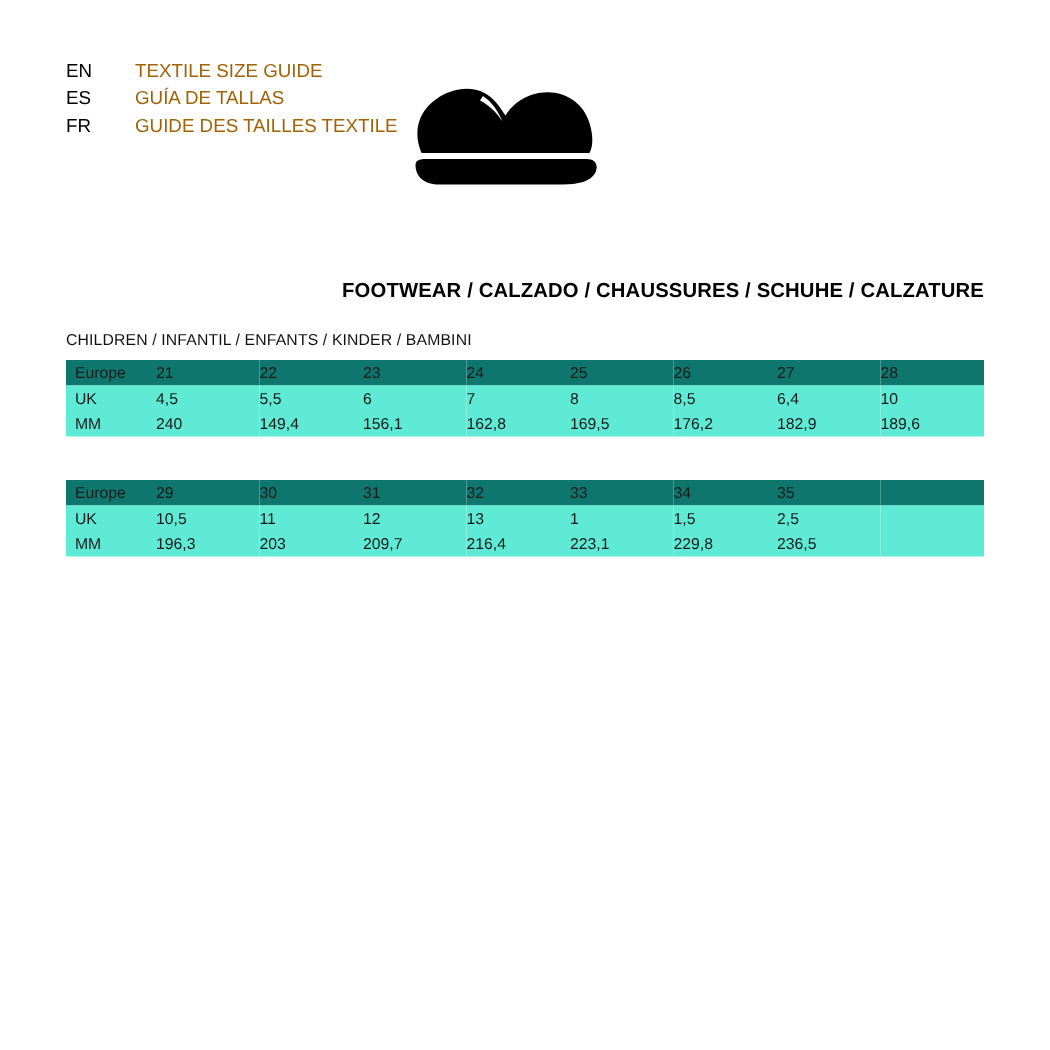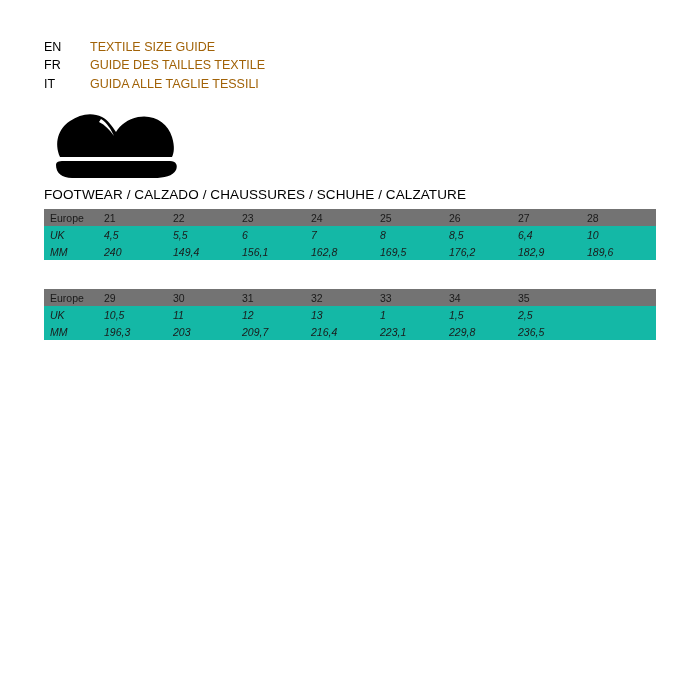--- a/index.html
+++ b/index.html
@@ -20,21 +20,20 @@
     height: 700px;
     box-sizing: border-box;
     padding: 38px 44px 0 44px;
   }
 
   
   .header {
     display: flex;
     align-items: flex-start;
     justify-content: flex-start;
-    flex-direction: column;
   }
   .lang-table {
     border-collapse: collapse;
   }
   .lang-table td {
     font-size: 12.5px;
     line-height: 18.4px;
     padding: 0;
     vertical-align: top;
     white-space: nowrap;
@@ -52,24 +51,26 @@
     width: 140px;
     height: 92px;
     margin-right: 24px;
     margin-top: 2px;
     flex: 0 0 auto;
   }
   .shoe-icon svg { display: block; }
 
   
   .section-title {
+    margin-top: 54px;
     font-size: 13.5px;
-    font-weight: normal;
+    font-weight: bold;
     letter-spacing: 0.1px;
     color: #000;
+    text-align: right;
   }
 
   
   .subhead {
     margin-top: 20px;
     font-size: 10.5px;
     color: #111;
     letter-spacing: 0.1px;
   }
 
@@ -86,48 +87,47 @@
     text-align: left;
     color: #1a1a1a;
   }
   table.sizes td.rowlabel {
     text-align: left;
     padding-left: 6px;
     width: 54px;
     color: #1a1a1a;
   }
   table.sizes tr.shaded td {
-    background: #737373;
+    background: #0f766e;
   }
   table.sizes tr.plain td {
-    background: #14b8a6;
-    font-style: italic;
+    background: #5eead4;
   }
   .table-gap { height: 22px; }
 </style>
 </head>
 <body>
 
 <div class="page">
 
   <div class="header">
 
     <table class="lang-table">
       <tbody>
         <tr>
           <td class="lang-code">EN</td>
           <td class="lang-title">TEXTILE SIZE GUIDE</td>
         </tr>
         <tr>
+          <td class="lang-code">ES</td>
+          <td class="lang-title">GUÍA DE TALLAS</td>
+        </tr>
+        <tr>
           <td class="lang-code">FR</td>
           <td class="lang-title">GUIDE DES TAILLES TEXTILE</td>
-        </tr>
-        <tr>
-          <td class="lang-code">IT</td>
-          <td class="lang-title">GUIDA ALLE TAGLIE TESSILI</td>
         </tr>
       </tbody>
     </table>
 
     <div class="shoe-icon">
       <svg viewBox="0 0 140 92" width="140" height="92" aria-hidden="true">
 
         <path fill="#000000" d="M16 62
                  C 10 48, 14 34, 26 26
                  C 36 19, 48 17, 58 22
@@ -148,20 +148,21 @@
                  C 129 81, 120 83, 110 83
                  L 28 83
                  C 18 83, 12 78, 12 70 Z"></path>
       </svg>
     </div>
 
   </div>
 
   <div class="section-title">FOOTWEAR / CALZADO / CHAUSSURES / SCHUHE / CALZATURE</div>
 
+  <div class="subhead">CHILDREN / INFANTIL / ENFANTS / KINDER / BAMBINI</div>
 
   <table class="sizes">
     <tbody>
       <tr class="shaded">
         <td class="rowlabel">Europe</td>
         <td>21</td>
         <td>22</td>
         <td>23</td>
         <td>24</td>
         <td>25</td>

